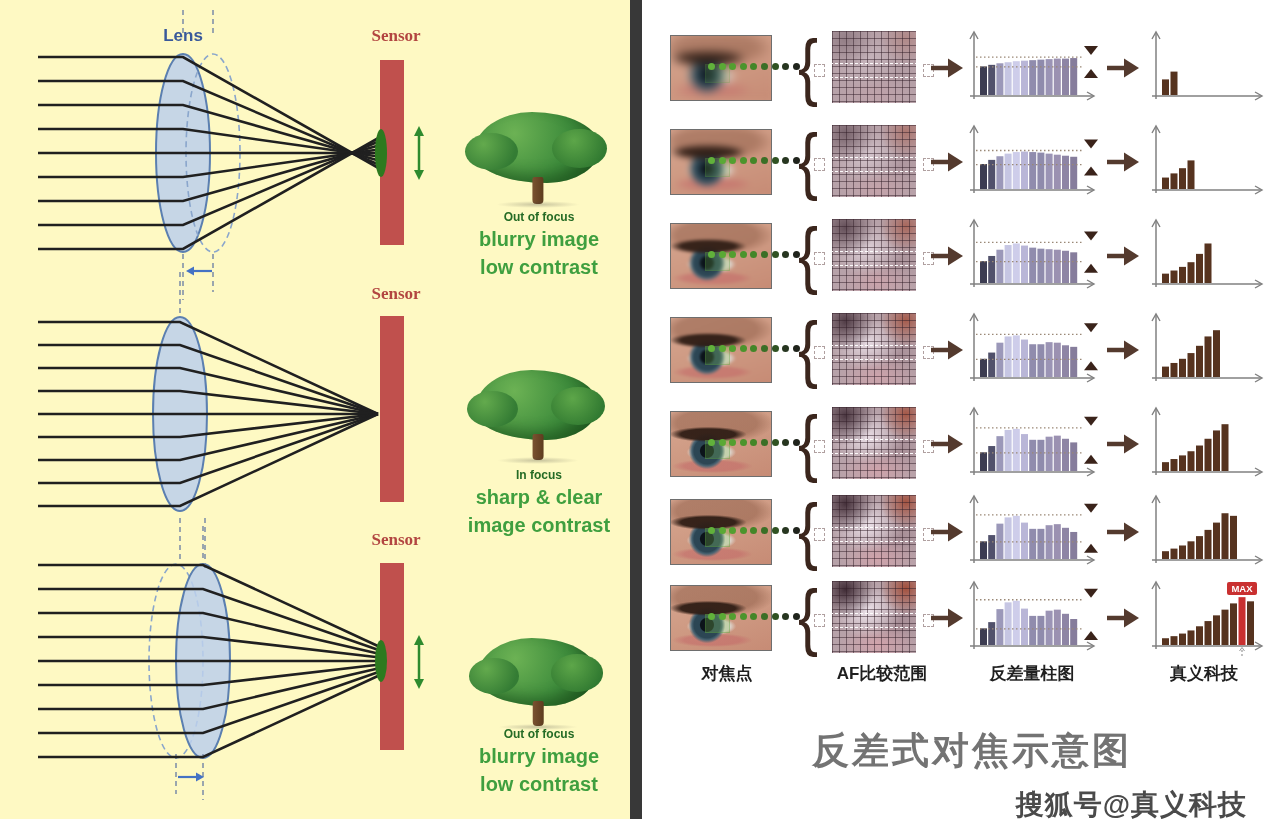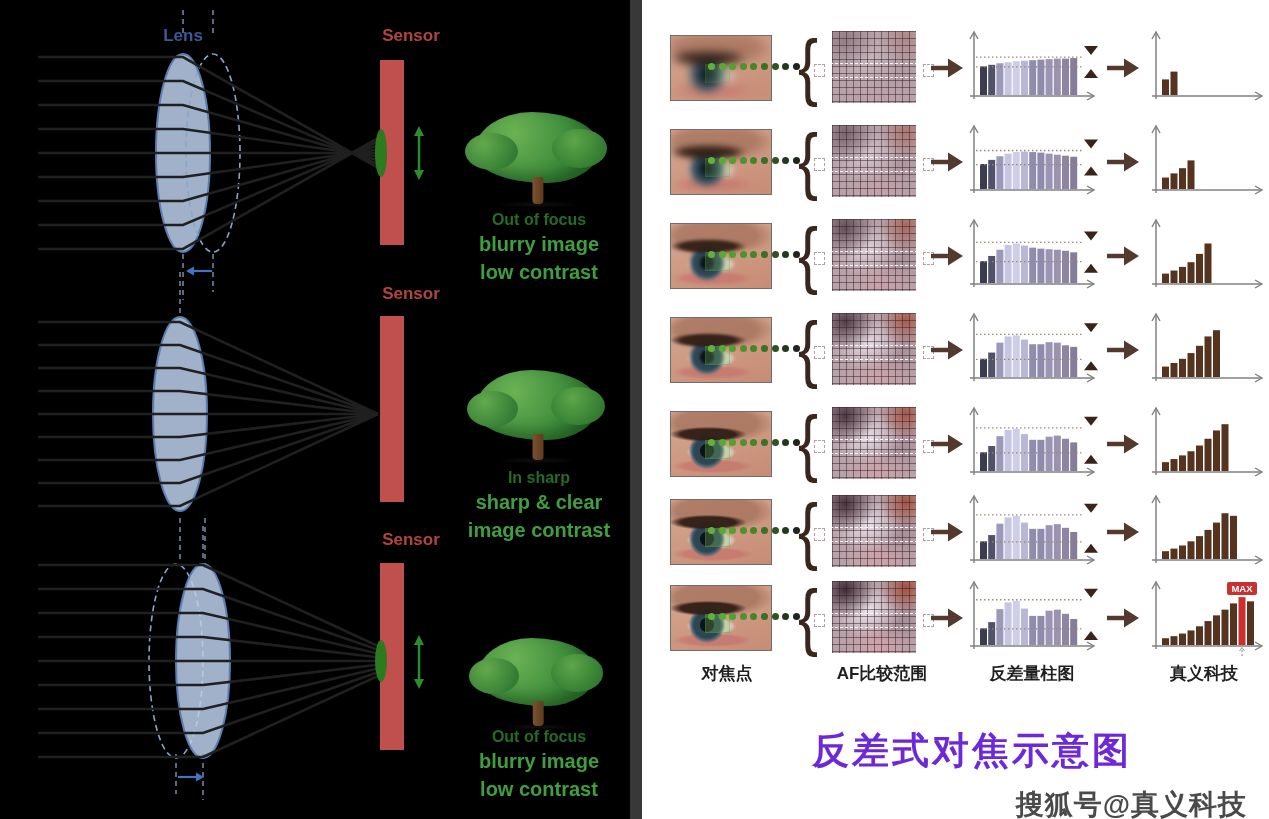--- a/index.html
+++ b/index.html
@@ -1,25 +1,25 @@
 <!DOCTYPE html>
 <html><head>
 <meta charset="utf-8">
 <style>
   html,body{margin:0;padding:0;background:#fff;}
   #canvas{position:relative;width:1269px;height:819px;background:#fff;overflow:hidden;
           font-family:"Liberation Sans",sans-serif;}
   
-  .left-panel{position:absolute;left:0;top:0;width:630px;height:819px;background:#000000;}
+  .left-panel{position:absolute;left:0;top:0;width:630px;height:819px;background:#fef9c3;}
   .divider{position:absolute;left:630px;top:0;width:12px;height:819px;background:#383838;}
   .opt-label{position:absolute;text-align:center;font-weight:bold;font-size:17px;}
   .lens-label{left:150px;top:26px;width:66px;color:#39599b;}
-  .sensor-label{left:367px;width:88px;color:#b24540;}
+  .sensor-label{left:352px;width:88px;color:#b24540;font-family:Liberation Serif, serif;}
   .caption{position:absolute;left:450px;width:178px;text-align:center;}
-  .caption .cap-title{font-size:16px;font-weight:bold;color:#256b25;line-height:1.25;}
+  .caption .cap-title{font-size:12px;font-weight:bold;color:#256b25;line-height:1.25;}
   .caption .cap-sub{font-size:20px;font-weight:bold;color:#3f9f3f;line-height:1.4;}
   .tree{position:absolute;}
   .canopy{position:absolute;left:4%;top:0;width:90%;height:74%;
     background:radial-gradient(circle at 32% 30%,#6cb254,#3e8c3c 55%,#2c6e2c 88%);
     border-radius:46% 54% 42% 58% / 58% 50% 50% 42%;
     box-shadow:inset -8px -8px 14px rgba(15,60,15,.45);}
   .canopy::before{content:"";position:absolute;left:-7%;top:30%;width:42%;height:52%;
     background:radial-gradient(circle at 35% 30%,#63aa4d,#347c34 75%);border-radius:50%;}
   .canopy::after{content:"";position:absolute;right:-6%;top:24%;width:44%;height:55%;
     background:radial-gradient(circle at 40% 30%,#5da649,#317a31 75%);border-radius:50%;}
@@ -68,21 +68,21 @@
   .arrow1{position:absolute;left:288px;top:27px;}
   .arrow2{position:absolute;left:464px;top:27px;}
   .hist-svg{position:absolute;left:322px;top:-3px;}
   .cum-svg{position:absolute;left:504px;top:-3px;}
   .col-label{position:absolute;top:662px;text-align:center;font-size:17px;font-weight:600;color:#1f1f1f;}
   .cl0{left:35px;width:100px;}
   .cl1{left:180px;width:120px;}
   .cl2{left:330px;width:120px;}
   .cl3{left:500px;width:124px;}
   .panel-title{position:absolute;left:110px;top:726px;width:440px;text-align:center;
-    font-size:37px;font-weight:bold;color:#6d28d9;letter-spacing:3px;}
+    font-size:37px;font-weight:bold;color:#737373;letter-spacing:3px;}
   .watermark{position:absolute;right:22px;top:786px;font-size:28px;font-weight:bold;color:#4a4a4a;
     text-shadow:-1px -1px 0 #fff,1px -1px 0 #fff,-1px 1px 0 #fff,1px 1px 0 #fff;letter-spacing:1px;}
 </style>
 </head>
 <body>
 
 <div id="canvas">
 
   <div class="left-panel">
     <svg width="630" height="819" viewBox="0 0 630 819">
@@ -198,21 +198,21 @@
       <div class="trunk"></div>
       <div class="tree-shadow"></div>
     </div>
 
     <div class="caption" style="top:210px">
       <div class="cap-title">Out of focus</div>
       <div class="cap-sub">blurry image</div>
       <div class="cap-sub">low contrast</div>
     </div>
     <div class="caption" style="top:468px">
-      <div class="cap-title">In sharp</div>
+      <div class="cap-title">In focus</div>
       <div class="cap-sub">sharp &amp; clear</div>
       <div class="cap-sub">image contrast</div>
     </div>
     <div class="caption" style="top:727px">
       <div class="cap-title">Out of focus</div>
       <div class="cap-sub">blurry image</div>
       <div class="cap-sub">low contrast</div>
     </div>
   </div>
 

